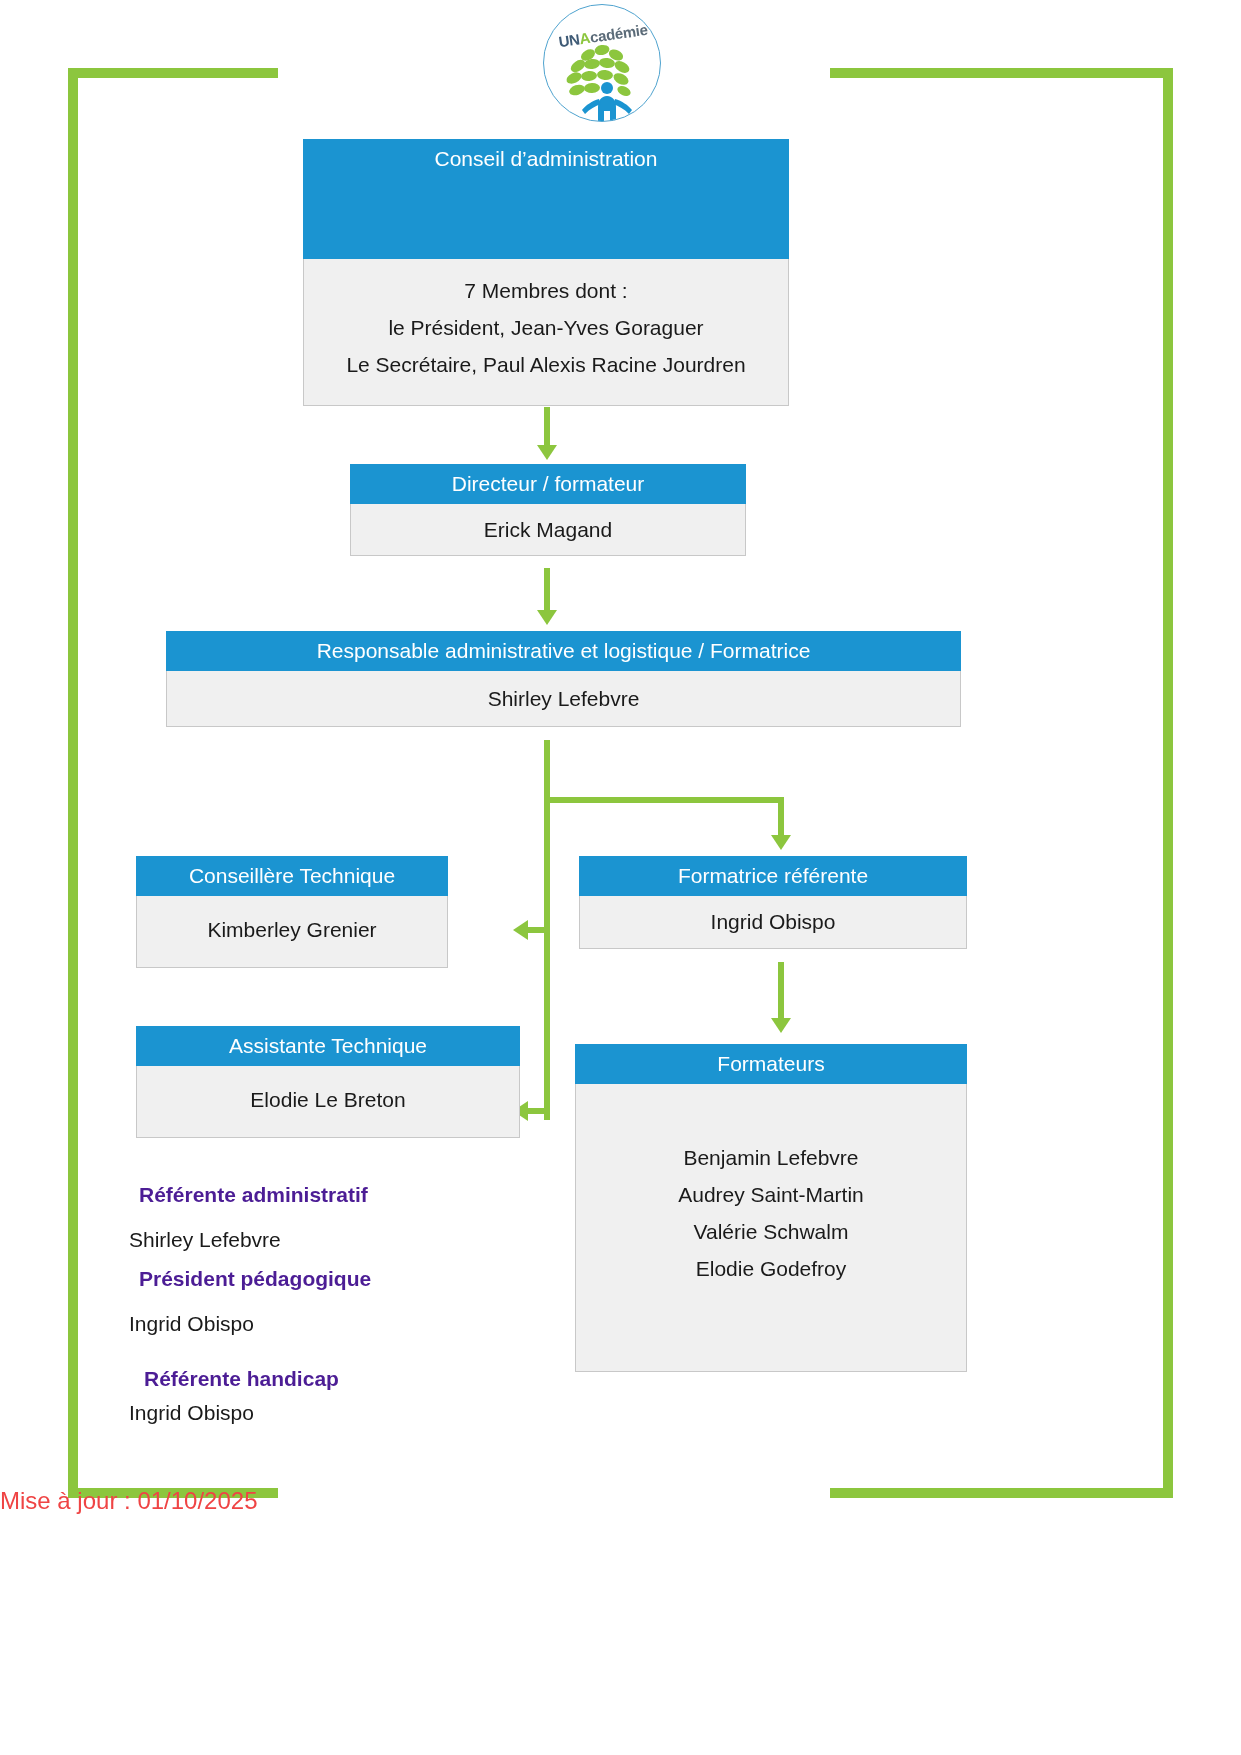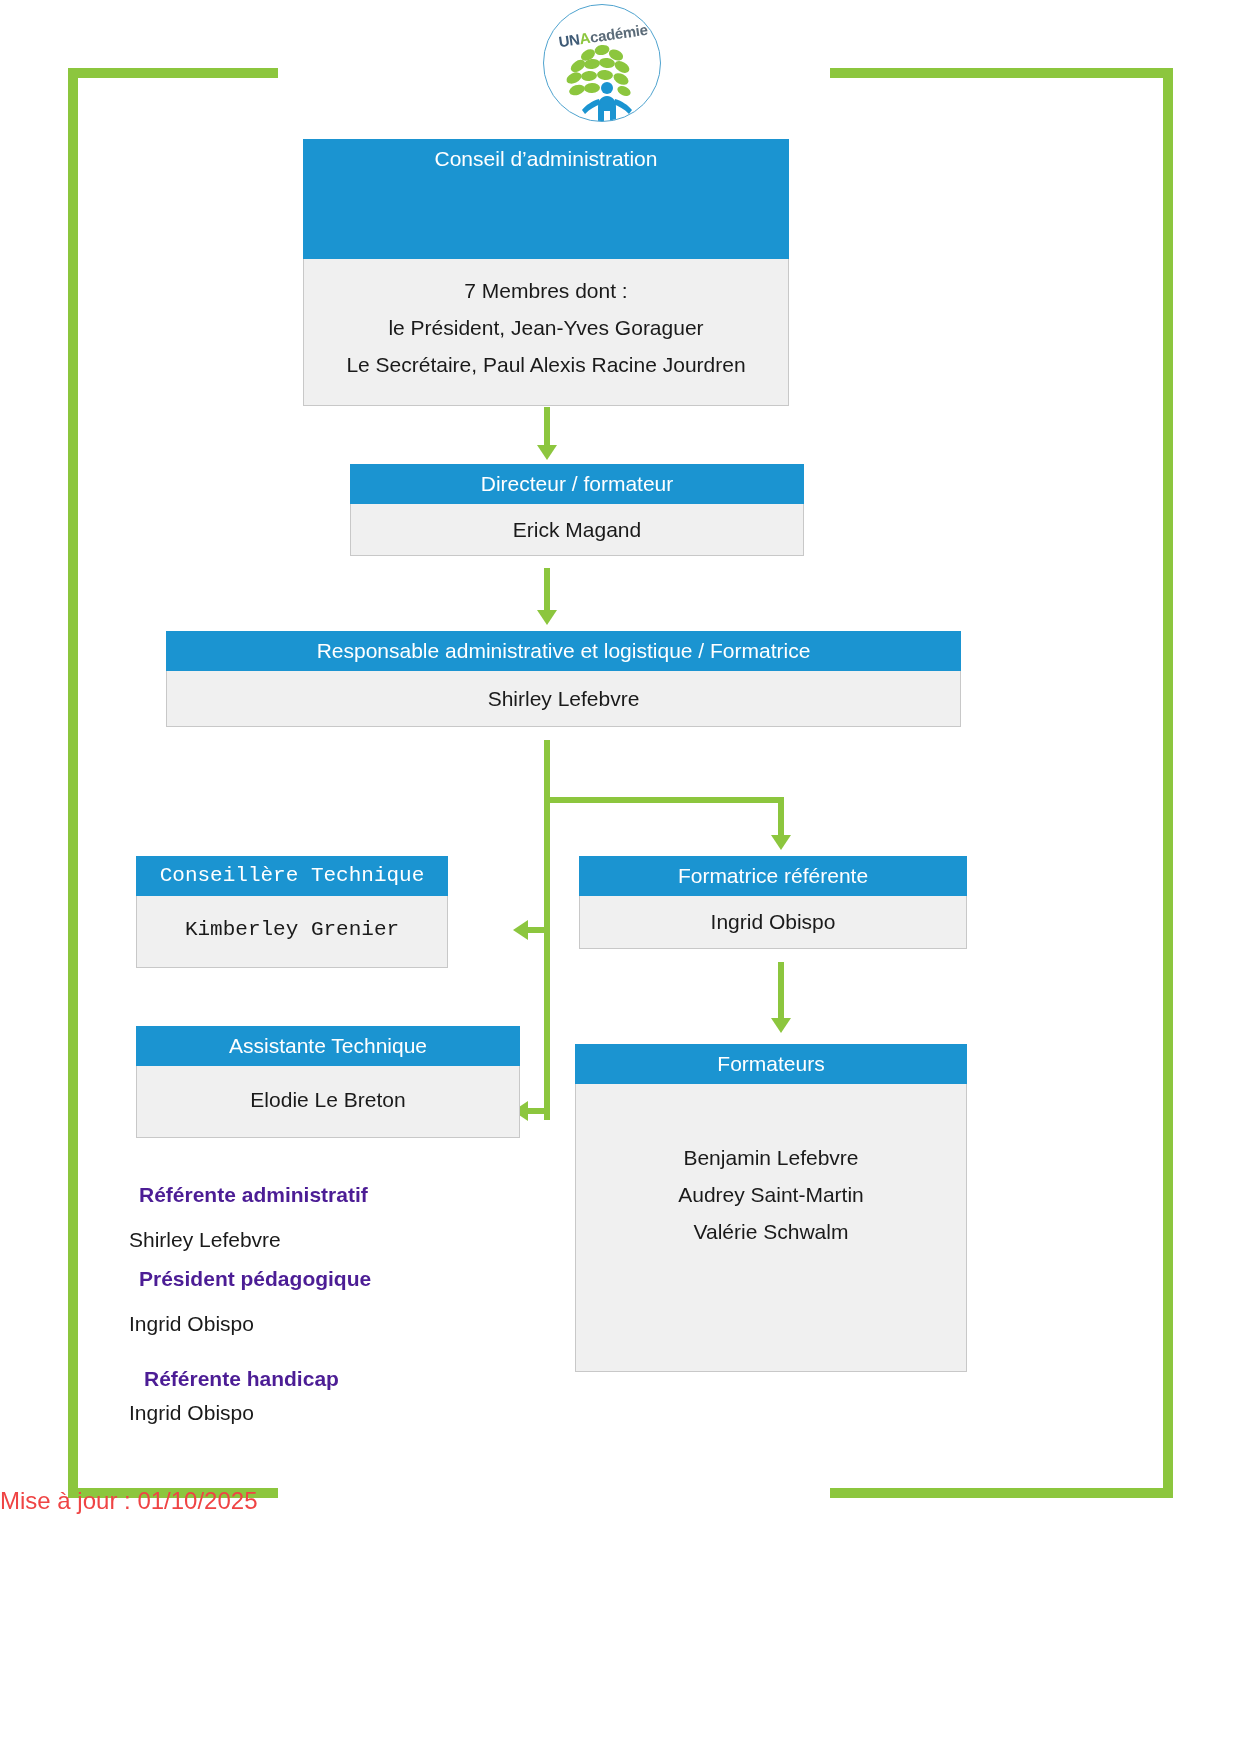--- a/index.html
+++ b/index.html
@@ -162,21 +162,21 @@
     <div class="bdy" style="height:147px; padding-top:14px;">
       <span class="line">7 Membres dont :</span>
       <span class="line">le Président, Jean-Yves Goraguer</span>
       <span class="line">Le Secrétaire, Paul Alexis Racine Jourdren</span>
     </div>
   </div>
 
   <div class="conn" style="left:544px; top:407px; width:6px; height:40px;"></div>
   <div class="arrowhead arrow-down" style="left:537px; top:445px;"></div>
 
-  <div class="node" style="left:350px; top:464px; width:454px;border-radius:7px;">
+  <div class="node" style="left:350px; top:464px; width:396px;border-radius:7px;">
     <div class="hdr">Directeur / formateur</div>
     <div class="bdy" style="height:52px; padding-top:8px;">Erick Magand</div>
   </div>
 
   <div class="conn" style="left:544px; top:568px; width:6px; height:44px;"></div>
   <div class="arrowhead arrow-down" style="left:537px; top:610px;"></div>
 
   <div class="node" style="left:166px; top:631px; width:795px;">
     <div class="hdr">Responsable administrative et logistique / Formatrice</div>
     <div class="bdy" style="height:56px; padding-top:10px;">Shirley Lefebvre</div>
@@ -187,21 +187,21 @@
   <div class="conn" style="left:544px; top:797px; width:240px; height:6px;"></div>
   <div class="conn" style="left:778px; top:797px; width:6px; height:40px;"></div>
   <div class="arrowhead arrow-down" style="left:771px; top:835px;"></div>
 
   <div class="conn" style="left:528px; top:927px; width:22px; height:6px;"></div>
   <div class="arrowhead arrow-left" style="left:513px; top:920px;"></div>
 
   <div class="conn" style="left:528px; top:1108px; width:22px; height:6px;"></div>
   <div class="arrowhead arrow-left" style="left:513px; top:1101px;"></div>
 
-  <div class="node" style="left:136px; top:856px; width:312px;font-family:Liberation Mono, monospace;">
+  <div class="node" style="left:136px; top:856px; width:312px;">
     <div class="hdr">Conseillère Technique</div>
     <div class="bdy" style="height:72px; padding-top:16px;">Kimberley Grenier</div>
   </div>
 
   <div class="node" style="left:136px; top:1026px; width:384px;">
     <div class="hdr">Assistante Technique</div>
     <div class="bdy" style="height:72px; padding-top:16px;">Elodie Le Breton</div>
   </div>
 
   <div class="node" style="left:579px; top:856px; width:388px;">
@@ -211,20 +211,21 @@
 
   <div class="conn" style="left:778px; top:962px; width:6px; height:58px;"></div>
   <div class="arrowhead arrow-down" style="left:771px; top:1018px;"></div>
 
   <div class="node" style="left:575px; top:1044px; width:392px;">
     <div class="hdr">Formateurs</div>
     <div class="bdy" style="height:288px; padding-top:56px;">
       <span class="line">Benjamin Lefebvre</span>
       <span class="line">Audrey Saint-Martin</span>
       <span class="line">Valérie Schwalm</span>
+      <span class="line">Elodie Godefroy</span>
     </div>
   </div>
 
   <div class="legend" style="left:139px; top:1182px;">
     <div class="lg-title">Référente administratif</div>
   </div>
   <div class="legend" style="left:129px; top:1227px;">
     <div class="lg-name">Shirley Lefebvre</div>
   </div>
 

